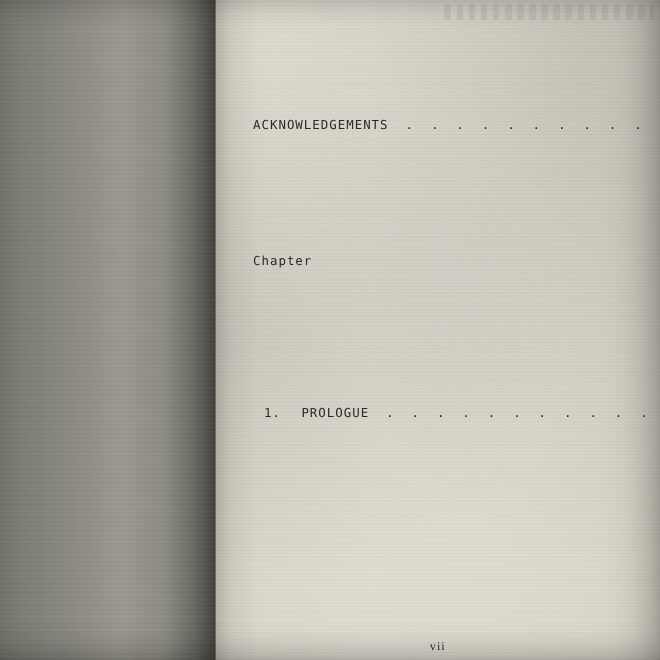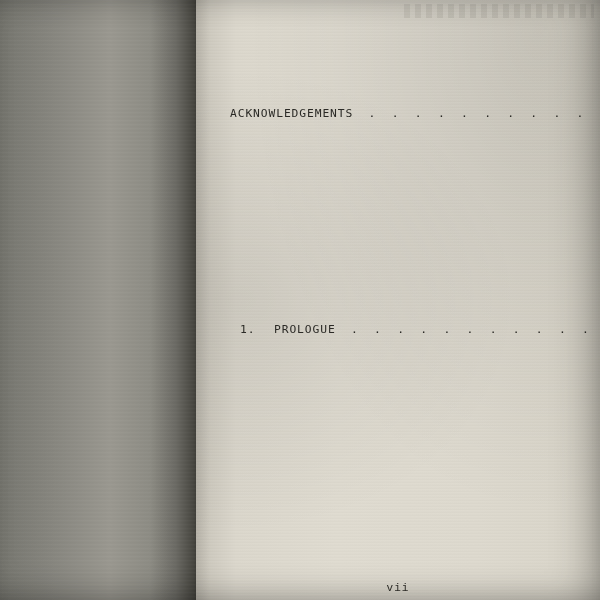--- a/index.html
+++ b/index.html
@@ -86,21 +86,21 @@
   .num-col {
     display: inline-block;
     width: 34px;
   }
   #folio {
     position: absolute;
     left: 0; right: 0;
     top: 582px;
     text-align: center;
     color: #2f2e29;
-    font-family: Liberation Mono, monospace;
+    font-family: Liberation Serif, serif;
     font-size: 11px;
     letter-spacing: 1px;
   }
   #vignette {
     position: absolute;
     inset: 0;
     pointer-events: none;
     box-shadow: inset -26px 0 42px -20px rgba(0,0,0,0.35),
                 inset 0 -22px 34px -22px rgba(0,0,0,0.30),
                 inset 0 18px 30px -22px rgba(0,0,0,0.22);
@@ -119,20 +119,21 @@
     <div id="ghost"></div>
 
     <div class="text">
 
       <div style="height:14px"></div>
 
       <div class="line">ACKNOWLEDGEMENTS  .  .  .  .  .  .  .  .  .  .  .  .  .</div>
 
       <div class="gap-lg"></div>
 
+      <div class="line">Chapter</div>
 
       <div class="gap-lg"></div>
 
       
       <div class="line indent-num"><span class="num-col">1.</span><span>PROLOGUE  .  .  .  .  .  .  .  .  .  .  .  .</span></div>
 
       <div class="gap-lg"></div>
 
       
 

